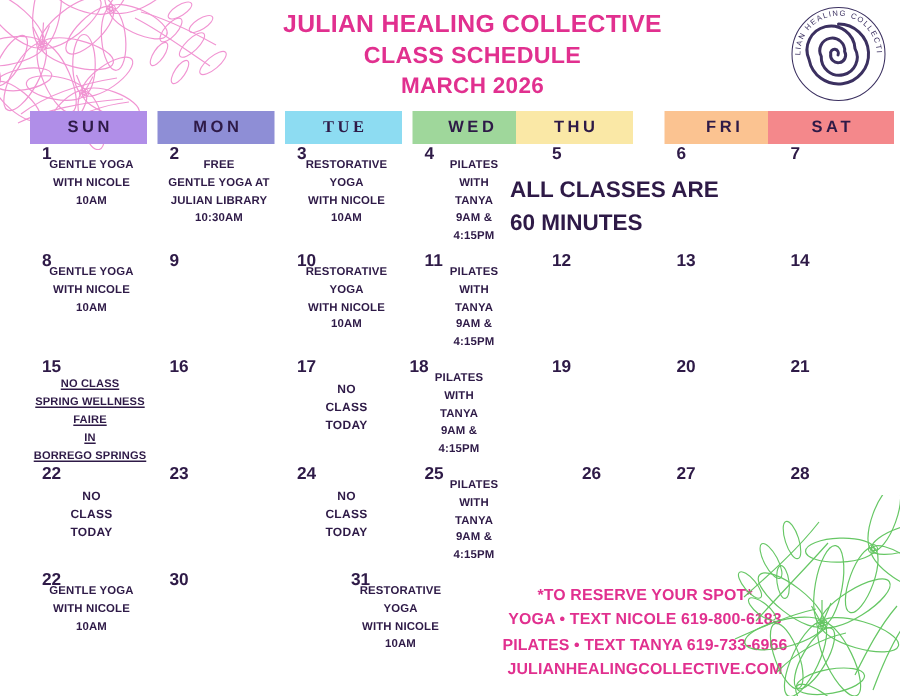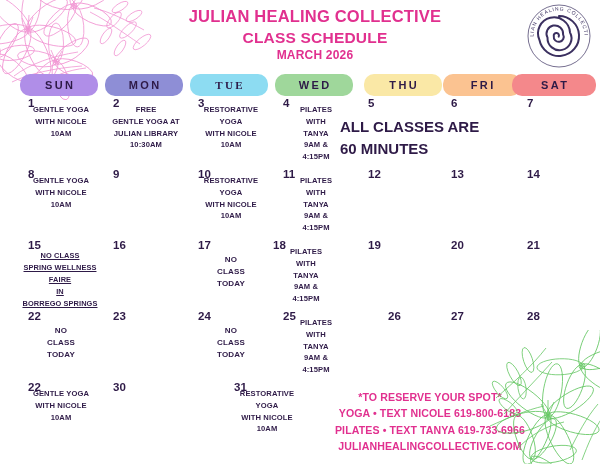--- a/index.html
+++ b/index.html
@@ -51,21 +51,21 @@
     text-align: center;
   }
   .title-line {
     color: #e1308f;
     font-weight: bold;
     letter-spacing: 0.2px;
     line-height: 1.32;
   }
   .title-1 { font-size: 16.5px; }
   .title-2 { font-size: 15.5px; }
-  .title-3 { font-size: 12px; }
+  .title-3 { font-size: 15px; }
 
   .logo {
     position: absolute;
     right: 8px;
     top: 3px;
     width: 66px;
     height: 66px;
   }
 
   
@@ -80,21 +80,20 @@
     position: absolute;
     top: 0;
     height: 22px;
     line-height: 22px;
     text-align: center;
     font-size: 11px;
     font-weight: bold;
     letter-spacing: 2.4px;
     color: #2e1a47;
     text-indent: 2.4px;
-    border-radius: 10px;
   }
 
   
   .grid {
     position: absolute;
     left: 0;
     top: 96px;
     width: 600px;
     height: 368px;
   }
@@ -267,21 +266,21 @@
       </text>
     </svg>
   </div>
 </div>
 
 <div class="weekday-row">
     <div class="weekday" style="left: 20px; width: 78px; background: rgb(176, 142, 232);">SUN</div>
     <div class="weekday" style="left: 105px; width: 78px; background: rgb(142, 142, 214);">MON</div>
     <div class="weekday" style="left: 190px; width: 78px; background: rgb(141, 220, 242); font-family: Liberation Serif, serif;">TUE</div>
     <div class="weekday" style="left: 275px; width: 78px; background: rgb(159, 215, 155);">WED</div>
-    <div class="weekday" style="left: 364px; width: 78px; background: rgb(250, 232, 166);">THU</div>
+    <div class="weekday" style="left: 344px; width: 78px; background: rgb(250, 232, 166);">THU</div>
     <div class="weekday" style="left: 443px; width: 78px; background: rgb(251, 195, 145);">FRI</div>
     <div class="weekday" style="left: 512px; width: 84px; background: rgb(244, 136, 139);">SAT</div>
   </div>
 
 <div class="grid">
     <div class="week">
       <div class="cell" style="left: 20px; width: 78px;">
         <div class="daynum">1</div>
         <div class="event plain">
           <div>GENTLE YOGA</div>

